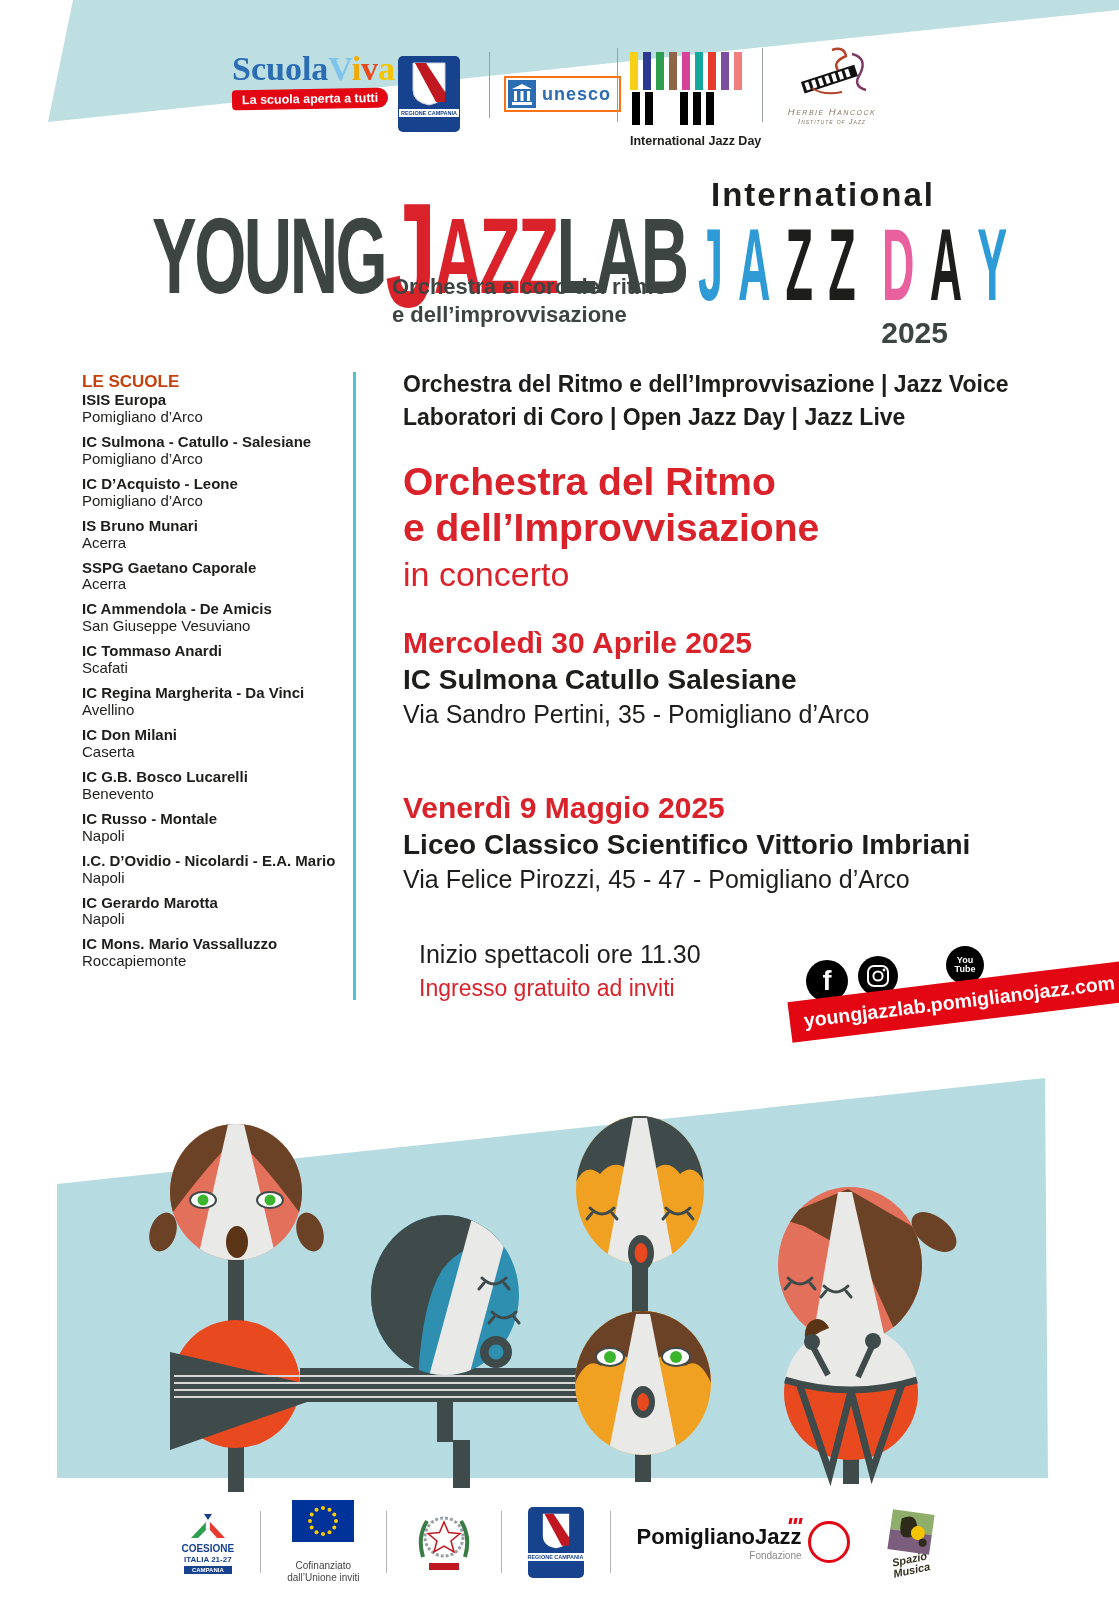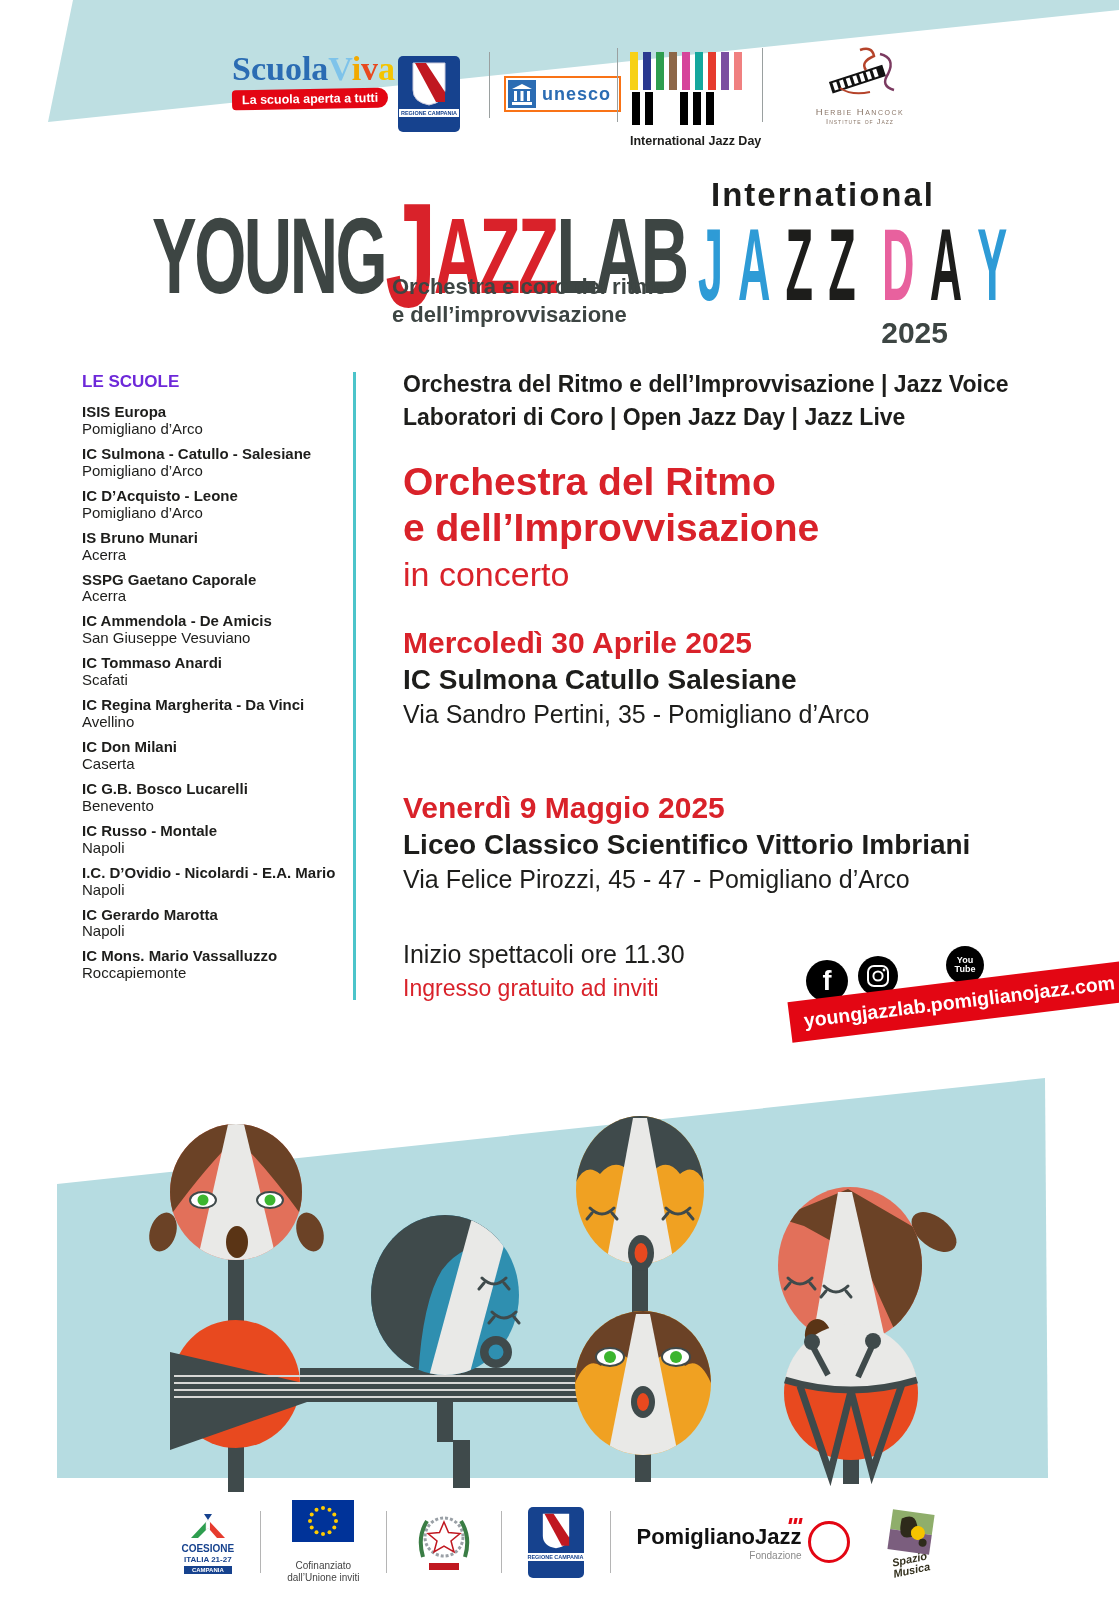--- a/index.html
+++ b/index.html
@@ -31,21 +31,21 @@
   .yjl-dark{color:#3d4543;} .yjl-red{color:#d9222a;}
   .yjl-j{font-size:148px;display:inline-block;transform:translateY(14px);}
   .yjl-tag{font-weight:bold;font-size:22px;color:#3d4543;line-height:1.28;}
   .ijd-top{font-weight:bold;font-size:33px;letter-spacing:2px;color:#1d1d1b;text-align:center;width:250px;}
   .ijd-big{white-space:nowrap;font-weight:bold;font-size:102px;line-height:1;letter-spacing:3px;
            transform:scaleX(.44);transform-origin:left top;}
   .ijd-big span{display:inline-block;}
   .ijd-big span:nth-child(5){margin-left:26px;}
   .ijd-year{font-weight:bold;font-size:30px;color:#3d4543;text-align:right;width:250px;}
   
-  .sb-title{color:#6d28d9;font-weight:bold;font-size:17px;margin-bottom:12px;}
+  .sb-title{color:#c2410c;font-weight:bold;font-size:17px;}
   .school{margin-bottom:8px;line-height:1.13;white-space:nowrap;}
   .school .nm{font-weight:bold;font-size:15px;}
   .school .ct{font-size:15px;}
   
   .intro{font-weight:bold;font-size:23px;line-height:1.42;}
   .red-title{color:#d9222a;font-weight:bold;font-size:39px;line-height:1.18;margin-top:26px;}
   .red-sub{color:#d9222a;font-size:34px;margin-top:4px;}
   .ev-date{color:#d9222a;font-weight:bold;font-size:30px;}
   .ev-venue{font-weight:bold;font-size:28px;margin-top:4px;}
   .ev-addr{font-size:25px;margin-top:4px;}
@@ -128,21 +128,21 @@
       <span class="bk" style="left:15px"></span>
       <span class="bk" style="left:50px"></span>
       <span class="bk" style="left:63px"></span>
       <span class="bk" style="left:76px"></span>
     </div>
     <div class="ijd-small-label" style="margin-top:6px;">International Jazz Day</div>
   </div>
 
   <div class="abs vdiv" style="left:762px;top:48px;height:74px;"></div>
 
-  <div class="abs" style="left:800px;top:44px;width:120px;">
+  <div class="abs" style="left:772px;top:44px;width:120px;font-style:italic;">
     <svg width="120" height="58" viewBox="0 0 120 58">
       <g transform="rotate(-18 60 30)">
         <rect x="28" y="28" width="56" height="12" fill="#111"></rect>
         <rect x="31" y="30" width="4" height="8" fill="#fff"></rect>
           <rect x="38" y="30" width="4" height="8" fill="#fff"></rect>
         <rect x="45" y="30" width="4" height="8" fill="#fff"></rect>
           <rect x="52" y="30" width="4" height="8" fill="#fff"></rect>
         <rect x="59" y="30" width="4" height="8" fill="#fff"></rect>
           <rect x="66" y="30" width="4" height="8" fill="#fff"></rect>
         <rect x="73" y="30" width="4" height="8" fill="#fff"></rect>
@@ -255,21 +255,21 @@
       <div class="ev-venue">IC Sulmona Catullo Salesiane</div>
       <div class="ev-addr">Via Sandro Pertini, 35 - Pomigliano d’Arco</div>
     </div>
 
     <div style="margin-top:62px;">
       <div class="ev-date">Venerdì 9 Maggio 2025</div>
       <div class="ev-venue">Liceo Classico Scientifico Vittorio Imbriani</div>
       <div class="ev-addr">Via Felice Pirozzi, 45 - 47 - Pomigliano d’Arco</div>
     </div>
 
-    <div style="margin-top:46px;">
+    <div style="margin-top:46px;margin-left:16px;">
       <div class="info1">Inizio spettacoli ore 11.30</div>
       <div class="info2">Ingresso gratuito ad inviti</div>
     </div>
   </div>
 
   <div class="abs soc" style="left:806px;top:960px;width:42px;height:42px;font-size:27px;font-weight:bold;">
     <span>f</span>
   </div>
   <div class="abs soc" style="left:858px;top:956px;width:40px;height:40px;">
     <svg width="22" height="22" viewBox="0 0 22 22">

